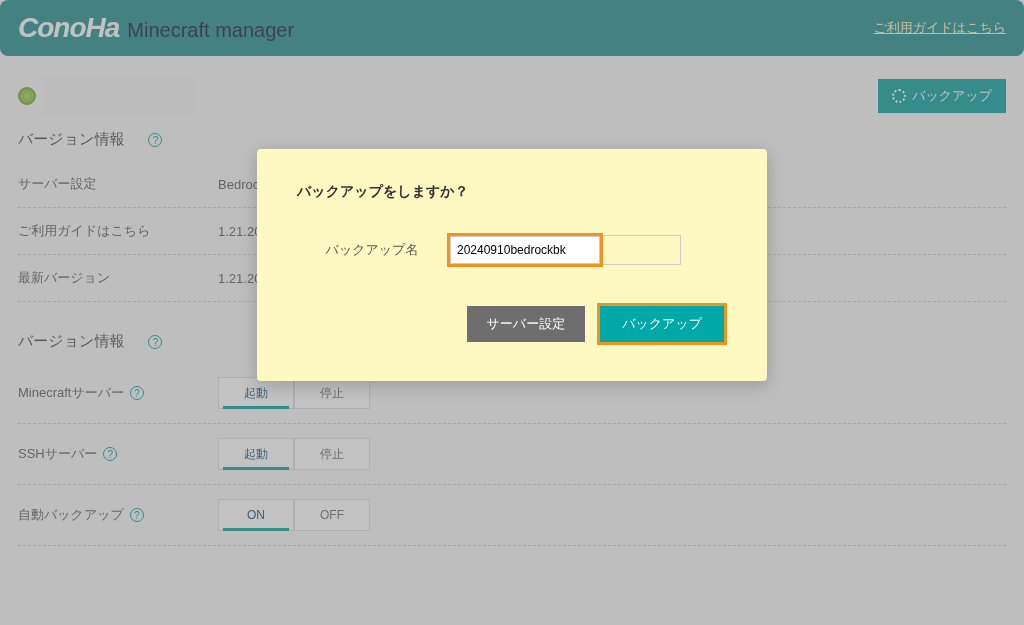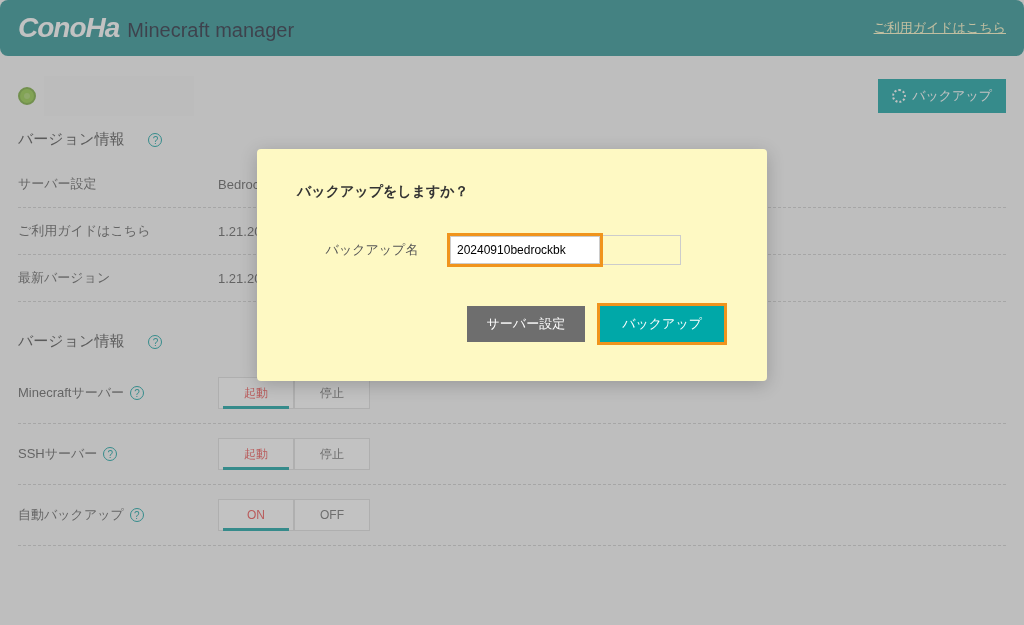--- a/index.html
+++ b/index.html
@@ -139,21 +139,21 @@
     .toggle-btn {
       width: 76px; height: 32px;
       border: 1px solid #ddd;
       font-size: 12px;
       color: #666;
       background: #fff;
       cursor: pointer;
       position: relative;
     }
     .toggle-btn.active {
-      color: #ef4444;
+      color: #0c4a6e;
     }
     .toggle-btn.active::after {
       content:""; position:absolute; left:4px; right:4px; bottom:-1px;
       height:3px; background:#009c9c;
     }
 
     
     .overlay {
       position: absolute;
       inset: 0;

